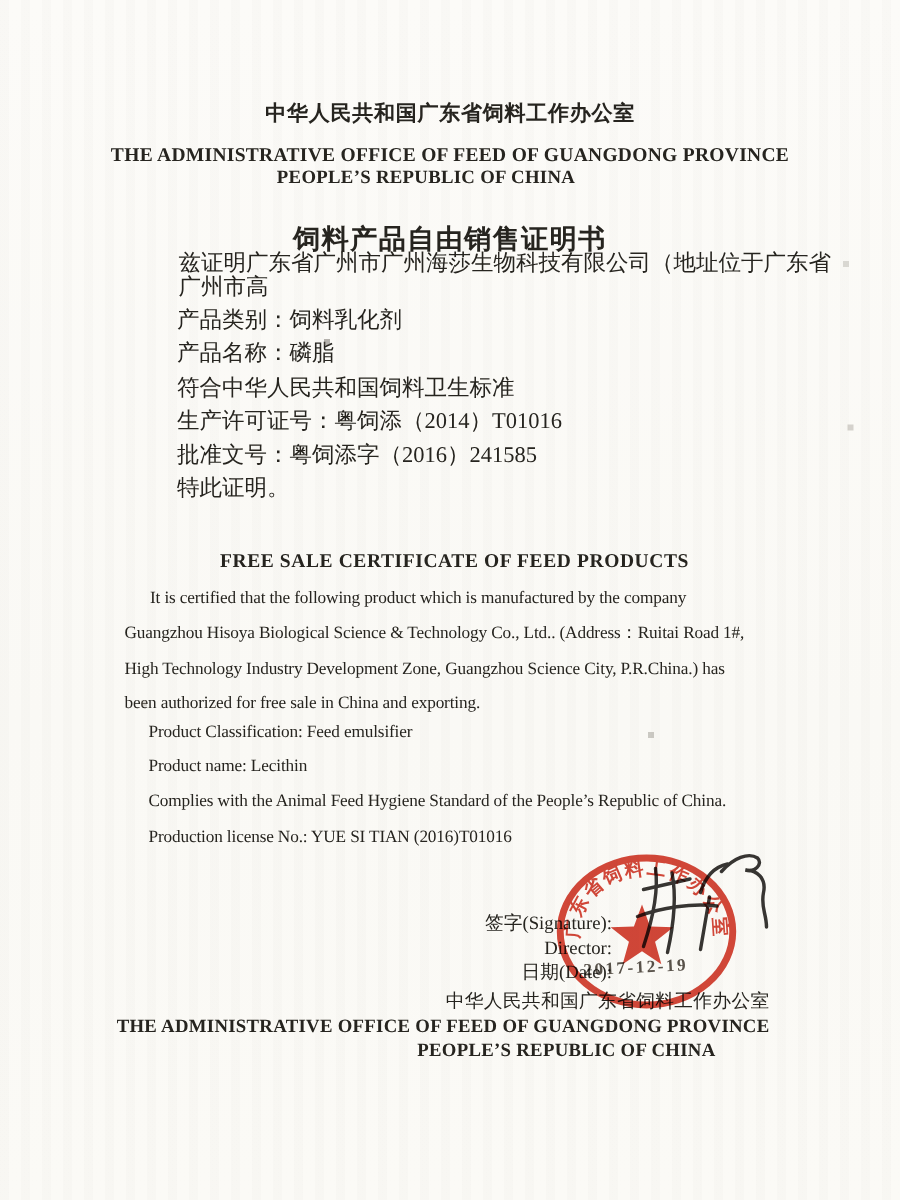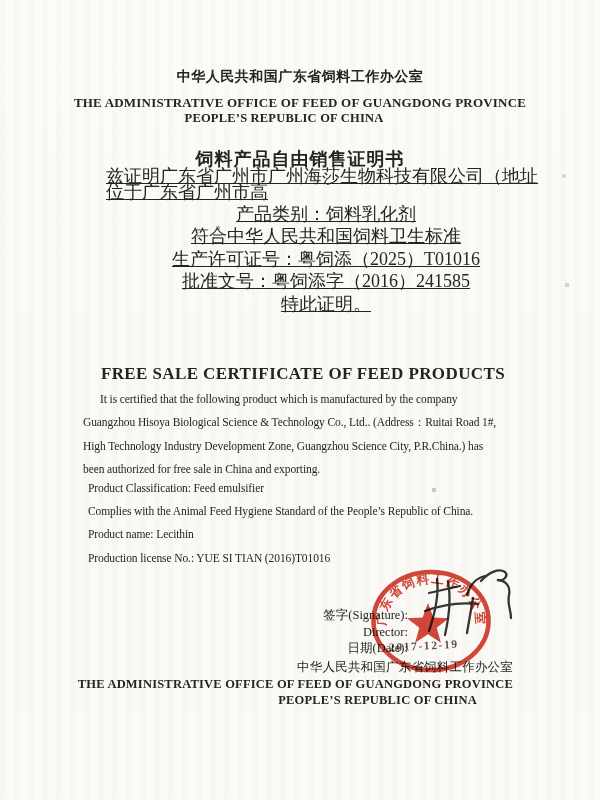--- a/index.html
+++ b/index.html
@@ -16,30 +16,30 @@
       repeating-linear-gradient(90deg, rgba(120,115,105,0.025) 0 6px, rgba(0,0,0,0) 6px 14px),
       linear-gradient(180deg,#fcfbf8 0%,#faf9f5 60%,#fbfaf6 100%);
   }
   
   .header{position:absolute;top:68px;left:0;width:600px;text-align:center;}
   .org-cn{font-size:14px;font-weight:bold;letter-spacing:.5px;line-height:18px;}
   .org-en1{font-size:13px;font-weight:bold;line-height:15px;margin-top:9px;letter-spacing:.2px;}
   .org-en2{font-size:12.5px;font-weight:bold;line-height:15px;margin-top:1px;margin-right:32px;letter-spacing:.2px;}
   .doc-title{font-size:18px;font-weight:bold;letter-spacing:1px;margin-top:21px;}
   
-  .cn-body{position:absolute;left:87px;top:168px;width:460px;font-size:18px;line-height:16px;text-decoration:underline;}
+  .cn-body{position:absolute;left:100px;top:168px;width:460px;font-size:15px;line-height:16px;}
   .cn-intro-1{padding-left:19px;}
-  .cn-lines{margin-left:18px;margin-top:3px;line-height:22.4px;text-align:center;}
+  .cn-lines{margin-left:18px;margin-top:3px;line-height:22.4px;}
   
   .en-body{position:absolute;left:83px;top:366px;width:440px;font-size:11.5px;letter-spacing:-0.1px;}
-  .en-title{font-size:17px;font-weight:bold;text-align:center;letter-spacing:.4px;line-height:16px;}
+  .en-title{font-size:13px;font-weight:bold;text-align:center;letter-spacing:.4px;line-height:16px;}
   .en-para{margin-top:6px;line-height:23.4px;}
   .en-para .line{white-space:nowrap;}
   .en-para .indent{padding-left:17px;}
-  .en-items{margin-left:5px;margin-top:-5px;line-height:23.4px;}
+  .en-items{margin-left:16px;margin-top:-5px;line-height:23.4px;}
   .en-items .line{white-space:nowrap;}
   
   .sign-block{position:absolute;left:0;top:607px;width:408px;text-align:right;font-size:12.5px;line-height:16.5px;}
   
   .footer{position:absolute;left:0;top:659px;width:513px;text-align:right;line-height:16.6px;}
   .footer .f-cn{font-size:12.5px;letter-spacing:.2px;}
   .footer .f-en1{font-size:12.5px;font-weight:bold;letter-spacing:.2px;}
   .footer .f-en2{font-size:12.5px;font-weight:bold;margin-right:36px;letter-spacing:.2px;}
   
   .stamp{position:absolute;left:370px;top:568px;width:126px;height:108px;mix-blend-mode:multiply;opacity:.93;}
@@ -65,39 +65,40 @@
     <div class="org-cn">中华人民共和国广东省饲料工作办公室</div>
     <div class="org-en1">THE ADMINISTRATIVE OFFICE OF FEED OF GUANGDONG PROVINCE</div>
     <div class="org-en2">PEOPLE’S REPUBLIC OF CHINA</div>
     <div class="doc-title">饲料产品自由销售证明书</div>
   </div>
 
   <div class="cn-body">
     <div class="cn-intro-1">兹证明广东省广州市广州海莎生物科技有限公司（地址位于广东省广州市高</div>
     <div class="cn-lines">
       <div>产品类别：饲料乳化剂</div>
+      <div>产品名称：磷脂</div>
       <div>符合中华人民共和国饲料卫生标准</div>
-      <div>生产许可证号：粤饲添（2025）T01016</div>
+      <div>生产许可证号：粤饲添（2014）T01016</div>
       <div>批准文号：粤饲添字（2016）241585</div>
       <div>特此证明。</div>
     </div>
   </div>
 
   <div class="en-body">
     <div class="en-title">FREE SALE CERTIFICATE OF FEED PRODUCTS</div>
     <div class="en-para">
       <div class="line indent">It is certified that the following product which is manufactured by the company</div>
       <div class="line">Guangzhou Hisoya Biological Science &amp; Technology Co., Ltd.. (Address：Ruitai Road 1#,</div>
       <div class="line">High Technology Industry Development Zone, Guangzhou Science City, P.R.China.) has</div>
       <div class="line">been authorized for free sale in China and exporting.</div>
     </div>
     <div class="en-items">
       <div class="line">Product Classification: Feed emulsifier</div>
+      <div class="line">Product name: Lecithin</div>
       <div class="line">Complies with the Animal Feed Hygiene Standard of the People’s Republic of China.</div>
-      <div class="line">Product name: Lecithin</div>
       <div class="line">Production license No.: YUE SI TIAN (2016)T01016</div>
     </div>
   </div>
 
   <div class="sign-block">
     <div>签字(Signature):</div>
     <div>Director:</div>
     <div>日期(Date):</div>
   </div>
 

